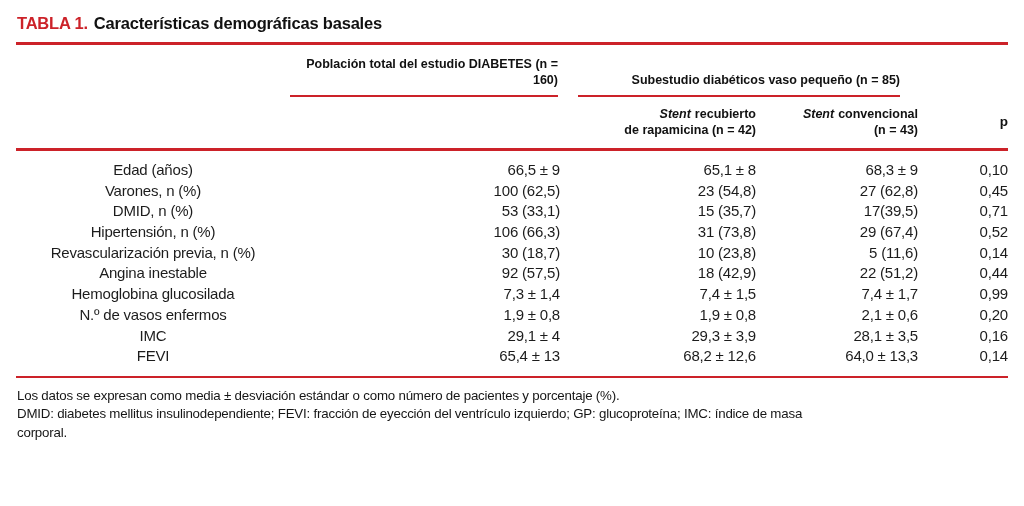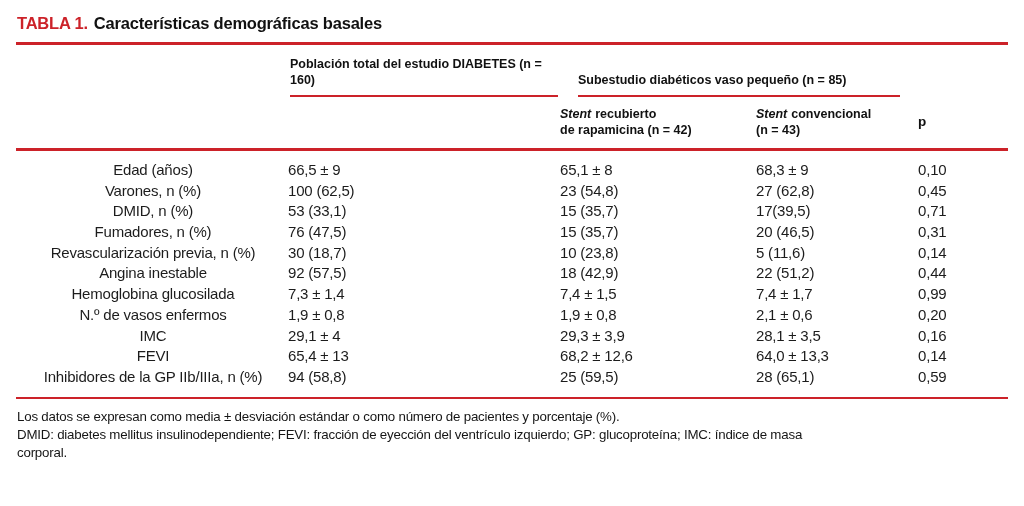--- a/index.html
+++ b/index.html
@@ -21,32 +21,32 @@
   .title-text{color:#111;}
 
   
   table{border-collapse:collapse;table-layout:fixed;width:992px;}
   col.c-label{width:272px;}
   col.c-total{width:272px;}
   col.c-rapa{width:196px;}
   col.c-conv{width:162px;}
   col.c-p{width:90px;}
 
-  thead th{font-weight:bold;font-size:12.5px;line-height:1.3;text-align:left;color:#111;padding:0;}
+  thead th{font-weight:bold;font-size:12.5px;line-height:1.3;text-align:right;color:#111;padding:0;}
   tr.grp-row th{border-top:3px solid var(--red);padding-top:11px;vertical-align:bottom;}
   .grp-inner{display:block;padding-bottom:6px;border-bottom:2px solid var(--red);margin:0 2px;}
   .grp-inner.inset{margin:0 18px;}
   tr.sub-row th{padding:9px 0 10px;vertical-align:middle;border-bottom:3px solid var(--red);}
   .subh-line span{margin-left:4px;}
   .ital{font-style:italic;font-weight:bold;}
   th.p-head{font-size:13.5px;}
 
   tbody td{font-size:15px;line-height:1.38;padding:0;letter-spacing:-0.2px;}
   tbody td.lbl{text-align:center;padding-left:2px;}
-  tbody td.num{text-align:left;}
+  tbody td.num{text-align:right;}
   tbody tr:first-child td{padding-top:9px;}
   tbody tr:last-child td{padding-bottom:9px;border-bottom:2.5px solid var(--red);}
 
   
   .footnotes{margin:9px 0 0 1px;font-size:13.3px;line-height:1.38;letter-spacing:-0.2px;color:#161616;}
 </style>
 </head>
 <body>
 
 <div class="page">
@@ -104,25 +104,25 @@
         <td class="num">0,45</td>
       </tr>
       <tr>
         <td class="lbl">DMID, n (%)</td>
         <td class="num">53 (33,1)</td>
         <td class="num">15 (35,7)</td>
         <td class="num">17(39,5)</td>
         <td class="num">0,71</td>
       </tr>
       <tr>
-        <td class="lbl">Fumadores, n (%)</td>
-        <td class="num">76 (47,5)</td>
-        <td class="num">15 (35,7)</td>
-        <td class="num">20 (46,5)</td>
-        <td class="num">0,31</td>
+        <td class="lbl">Hipertensión, n (%)</td>
+        <td class="num">106 (66,3)</td>
+        <td class="num">31 (73,8)</td>
+        <td class="num">29 (67,4)</td>
+        <td class="num">0,52</td>
       </tr>
       <tr>
         <td class="lbl">Revascularización previa, n (%)</td>
         <td class="num">30 (18,7)</td>
         <td class="num">10 (23,8)</td>
         <td class="num">5 (11,6)</td>
         <td class="num">0,14</td>
       </tr>
       <tr>
         <td class="lbl">Angina inestable</td>
@@ -152,27 +152,20 @@
         <td class="num">28,1 ± 3,5</td>
         <td class="num">0,16</td>
       </tr>
       <tr>
         <td class="lbl">FEVI</td>
         <td class="num">65,4 ± 13</td>
         <td class="num">68,2 ± 12,6</td>
         <td class="num">64,0 ± 13,3</td>
         <td class="num">0,14</td>
       </tr>
-      <tr>
-        <td class="lbl">Inhibidores de la GP IIb/IIIa, n (%)</td>
-        <td class="num">94 (58,8)</td>
-        <td class="num">25 (59,5)</td>
-        <td class="num">28 (65,1)</td>
-        <td class="num">0,59</td>
-      </tr>
     </tbody>
   </table>
 
   <div class="footnotes">
     <div>Los datos se expresan como media ± desviación estándar o como número de pacientes y porcentaje (%).</div>
     <div>DMID: diabetes mellitus insulinodependiente; FEVI: fracción de eyección del ventrículo izquierdo; GP: glucoproteína; IMC: índice de masa corporal.</div>
   </div>
 
 </div>
 

